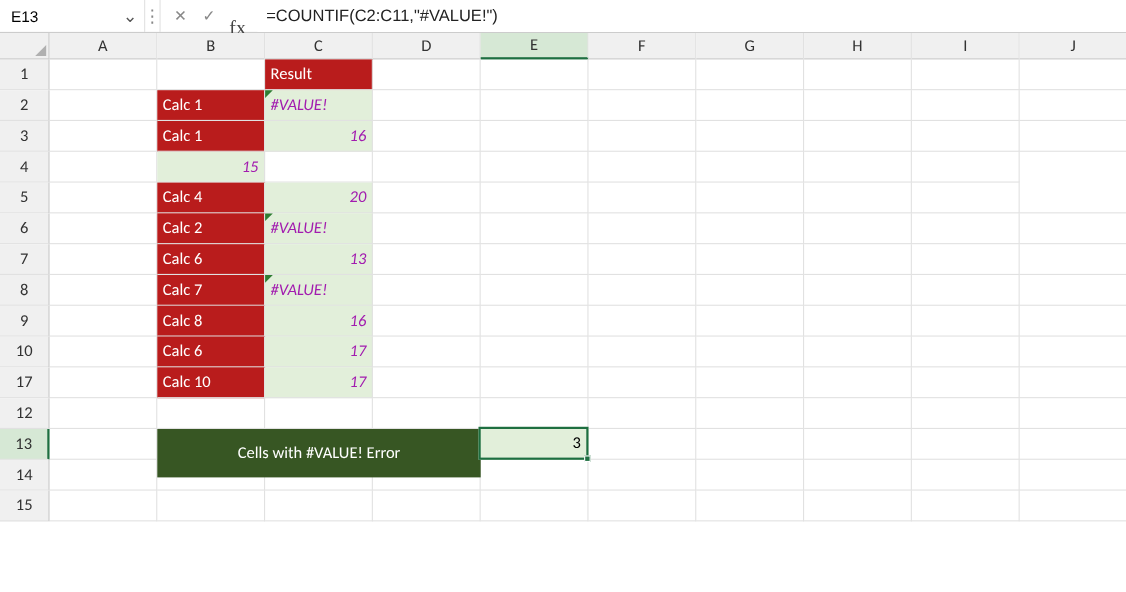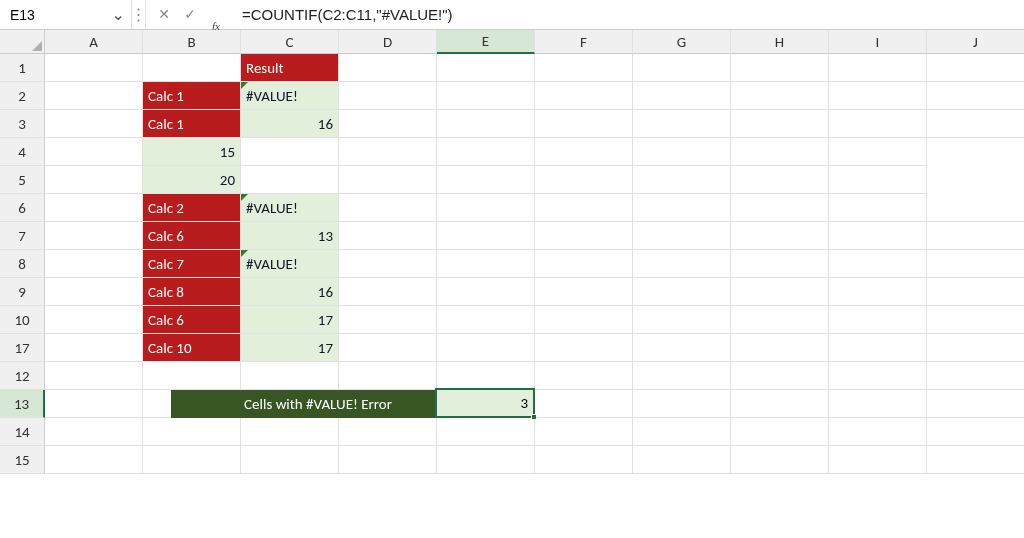--- a/index.html
+++ b/index.html
@@ -5,21 +5,21 @@
     * { box-sizing: border-box; margin: 0; padding: 0; }
     body { font-family: Calibri, Arial, sans-serif; background: #fff; overflow: hidden; width: 1024px; height: 538px; }
 
     .formula-bar-area { border-bottom: 1px solid #ccc; height: 30px; display: flex; align-items: stretch; background: #fff; }
     .name-box { width: 132px; display: flex; align-items: center; border-right: 1px solid #e1e1e1; padding: 0 6px; position: relative; }
     .name-box-input { border: none; font-size: 14px; width: 100%; outline: none; padding-left: 4px; }
     .name-box-chevron { position: absolute; right: 6px; color: #555; pointer-events: none; }
     .fb-separator { width: 14px; display: flex; align-items: center; justify-content: center; color: #888; border-right: 1px solid #e1e1e1; }
     .fb-buttons { display: flex; align-items: center; gap: 2px; padding: 0 6px; }
     .fb-btn { width: 24px; height: 24px; display: flex; align-items: center; justify-content: center; color: #888; cursor: pointer; font-size: 14px; }
-    .fb-btn.fx { font-style: italic; font-family: 'Times New Roman', serif; color: #444; font-size: 11px; margin-top: 22px; }
+    .fb-btn.fx { font-family: 'Times New Roman', serif; color: #444; font-size: 18px; margin-top: 22px; }
     .formula-input { flex: 1; border: none; font-size: 15px; padding: 0 8px; outline: none; color: #222; }
 
     .grid-area { display: flex; height: calc(100% - 30px); }
     .corner-and-rows { display: flex; flex-direction: column; }
     .corner-cell { width: 45px; height: 24px; background: #f0f0f0; border-right: 1px solid #ccc; border-bottom: 1px solid #ccc; position: relative; }
     .corner-cell::after { content: ''; position: absolute; right: 2px; bottom: 2px; width: 0; height: 0; border-left: 10px solid transparent; border-bottom: 10px solid #b0b0b0; }
 
     .row-headers { display: flex; flex-direction: column; }
     .row-header { width: 45px; background: #f0f0f0; border-right: 1px solid #ccc; border-bottom: 1px solid #e1e1e1; display: flex; align-items: center; justify-content: center; font-size: 15px; color: #333; }
     .row-header.active { background: #d6e8d5; border-right: 2px solid #1e6f41; }
@@ -28,21 +28,21 @@
     .col-headers { display: flex; height: 24px; }
     .col-header { background: #f0f0f0; border-right: 1px solid #e1e1e1; border-bottom: 1px solid #ccc; display: flex; align-items: center; justify-content: center; font-size: 15px; color: #333; width: 98px; flex-shrink: 0; }
     .col-header.active { background: #d6e8d5; border-bottom: 2px solid #1e6f41; }
 
     .cells { position: relative; flex: 1; }
     .cell-row { display: flex; }
     .cell { width: 98px; height: 28px; border-right: 1px solid #e1e1e1; border-bottom: 1px solid #e1e1e1; display: flex; align-items: center; padding: 0 5px; font-size: 15px; color: #222; flex-shrink: 0; position: relative; }
     .row-header { height: 28px; }
 
     .dark-green-bg { background: #b91c1c; color: #fff; }
-    .light-green-bg { background: #e2efda; color: #0f172a; }
+    .light-green-bg { background: #e2efda; color: #a21caf; font-style: italic; }
     .align-right { justify-content: flex-end; }
     .align-left { justify-content: flex-start; }
 
     .error-triangle::before { content: ''; position: absolute; left: 0; top: 0; width: 0; height: 0; border-top: 7px solid #2e7d32; border-right: 7px solid transparent; }
     .fill-handle { position: absolute; width: 6px; height: 6px; background: #1e6f41; border: 1px solid #fff; right: -4px; bottom: -4px; }
 
     .merged-label { position: absolute; background: #375623; color: #fff; display: flex; align-items: center; justify-content: center; font-size: 15px; z-index: 2; }
     .result-cell { position: absolute; background: #e2efda; display: flex; align-items: center; justify-content: flex-end; padding: 0 5px; font-size: 15px; z-index: 2; border: 2px solid #1e6f41; }
   </style>
 </head>
@@ -139,20 +139,21 @@
           <div class="cell"></div>
           <div class="cell"></div>
           <div class="cell"></div>
           <div class="cell"></div>
           <div class="cell"></div>
           <div class="cell"></div>
           <div class="cell"></div>
         </div>
         <div class="cell-row">
           <div class="cell"></div>
+          <div class="cell dark-green-bg">Calc 4</div>
           <div class="cell light-green-bg align-right">20</div>
           <div class="cell"></div>
           <div class="cell"></div>
           <div class="cell"></div>
           <div class="cell"></div>
           <div class="cell"></div>
           <div class="cell"></div>
           <div class="cell"></div>
         </div>
         <div class="cell-row">
@@ -268,17 +269,17 @@
           <div class="cell"></div>
           <div class="cell"></div>
           <div class="cell"></div>
           <div class="cell"></div>
           <div class="cell"></div>
           <div class="cell"></div>
           <div class="cell"></div>
           <div class="cell"></div>
           <div class="cell"></div>
         </div>
-        <div class="merged-label" style="left: 98px; top: 336px; width: 294px; height: 28px; margin-left: 28px;">Cells with #VALUE! Error</div>
+        <div class="merged-label" style="left: 98px; top: 336px; width: 294px; height: 44px;">Cells with #VALUE! Error</div>
         <div class="result-cell" style="left: 390px; top: 334px; width: 100px; height: 30px;">3<div class="fill-handle"></div></div>
       </div>
   </div>
 </div>
 
 </body></html>

